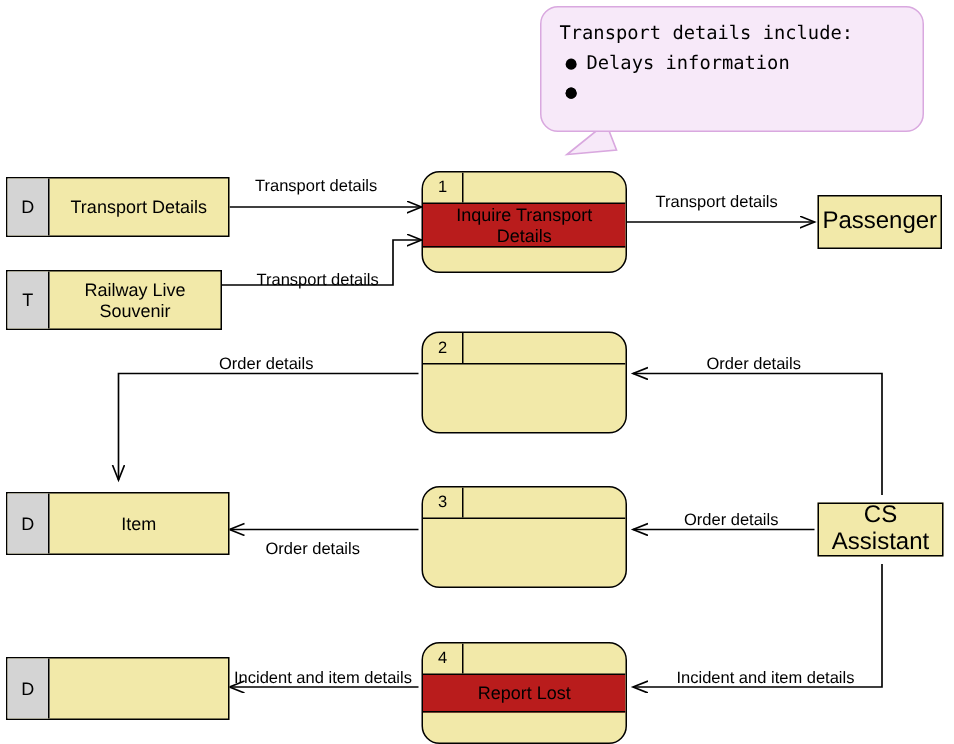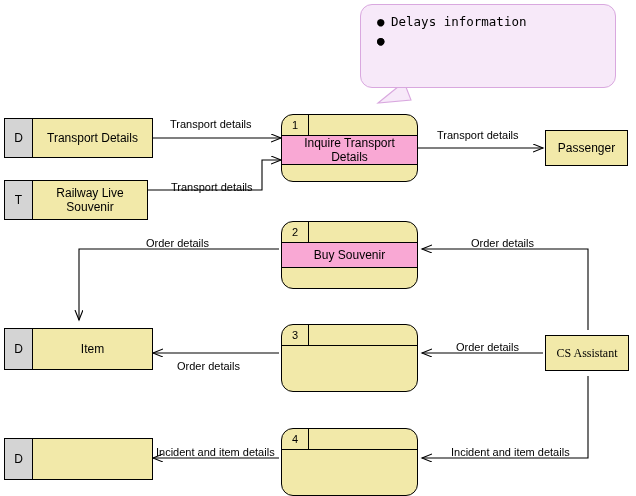--- a/index.html
+++ b/index.html
@@ -81,21 +81,21 @@
     align-items: center;
     justify-content: center;
     font-size: 11px;
     color: #000000;
   }
   .process .p-headfill {
     flex: 1 1 auto;
   }
   .process .p-body {
     flex: 1 1 auto;
-    background: #f9a8d4;
+    background: #b91c1c;
     display: flex;
     align-items: center;
     justify-content: center;
     font-size: 12px;
     color: #000000;
     text-align: center;
     padding: 0 4px;
     border-bottom: 1px solid #000000;
   }
   .process .p-foot {
@@ -105,21 +105,21 @@
 
   
   .entity {
     position: absolute;
     border: 1px solid #000000;
     box-sizing: border-box;
     background: #f2e9a9;
     display: flex;
     align-items: center;
     justify-content: center;
-    font-size: 12px;
+    font-size: 16px;
     color: #000000;
     text-align: center;
   }
 
   
   .flow-label {
     position: absolute;
     font-size: 11px;
     color: #000000;
     background: transparent;
@@ -218,63 +218,64 @@
     </div>
     <div class="p-body">Inquire Transport Details</div>
     <div class="p-foot"></div>
   </div>
 
   <div class="process" style="left:281px; top:221px; width:137px; height:68px;">
     <div class="p-head">
       <div class="p-num">2</div>
       <div class="p-headfill"></div>
     </div>
-    <div class="p-body">Buy Souvenir</div>
     <div class="p-foot"></div>
   </div>
 
   <div class="process" style="left:281px; top:324px; width:137px; height:68px;">
     <div class="p-head">
       <div class="p-num">3</div>
       <div class="p-headfill"></div>
     </div>
     <div class="p-foot"></div>
   </div>
 
   <div class="process" style="left:281px; top:428px; width:137px; height:68px;">
     <div class="p-head">
       <div class="p-num">4</div>
       <div class="p-headfill"></div>
     </div>
+    <div class="p-body">Report Lost</div>
     <div class="p-foot"></div>
   </div>
 
   <div class="entity" style="left:545px; top:130px; width:83px; height:36px;">Passenger</div>
 
-  <div class="entity" style="left:545px; top:335px; width:84px; height:36px;font-family:Liberation Serif, serif;">CS Assistant</div>
+  <div class="entity" style="left:545px; top:335px; width:84px; height:36px;">CS Assistant</div>
 
   <div class="flow-label" style="left:170px; top:118px;">Transport details</div>
 
   <div class="flow-label" style="left:171px; top:181px;">Transport details</div>
 
   <div class="flow-label" style="left:437px; top:129px;">Transport details</div>
 
   <div class="flow-label" style="left:471px; top:237px;">Order details</div>
 
   <div class="flow-label" style="left:146px; top:237px;">Order details</div>
 
   <div class="flow-label" style="left:456px; top:341px;">Order details</div>
 
   <div class="flow-label" style="left:177px; top:360px;">Order details</div>
 
   <div class="flow-label" style="left:451px; top:446px;">Incident and item details</div>
 
   <div class="flow-label" style="left:156px; top:446px;">Incident and item details</div>
 
   <div class="callout" style="left:360px; top:4px; width:256px; height:84px;">
+    <div class="c-title">Transport details include:</div>
     <ul>
       <li>
         <span class="dot">●</span>
         <span>Delays information</span>
       </li>
       <li>
         <span class="dot">●</span>
       </li>
       <li>
         <span class="dot">●</span>

